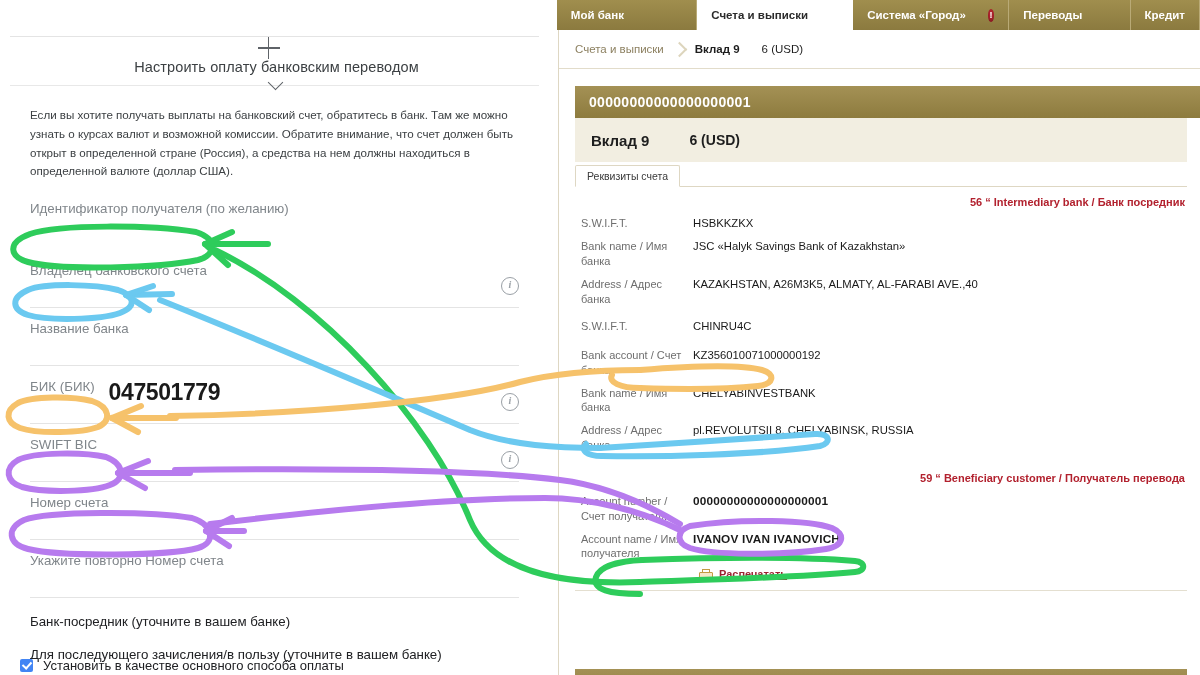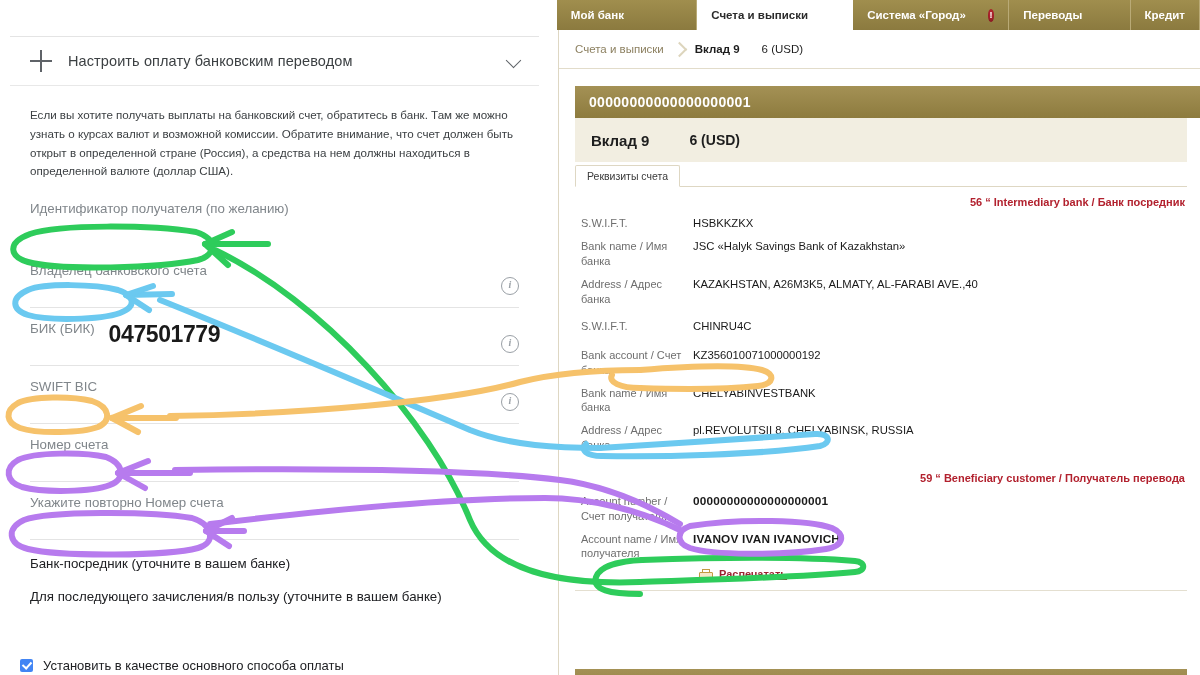--- a/index.html
+++ b/index.html
@@ -16,21 +16,21 @@
     position:absolute;left:0;top:0;width:549px;height:675px;
     background:#ffffff;overflow:hidden;
   }
   .lp-card{
     position:absolute;left:10px;top:36px;width:529px;
     background:#fff;
     border-top:1px solid #e4e4e4;
   }
   .lp-header{
     height:48px;display:flex;align-items:center;
-    padding:0 16px 0 20px;border-bottom:1px solid #e8e8e8;
+    padding:0 16px 0 20px;border-bottom:1px solid #e8e8e8;flex-direction:column;
   }
   .lp-plus{
     width:22px;height:22px;position:relative;flex:0 0 22px;margin-right:16px;
   }
   .lp-plus:before,.lp-plus:after{
     content:"";position:absolute;background:#5f6368;
   }
   .lp-plus:before{left:0;top:10px;width:22px;height:1.6px;}
   .lp-plus:after{top:0;left:10px;height:22px;width:1.6px;}
   .lp-title{
@@ -208,20 +208,23 @@
 
       <div class="lp-field nodiv" style="margin-top:16px">
         <span class="lp-ph">Идентификатор получателя (по желанию)</span>
       </div>
 
       <div class="lp-field" style="margin-top:18px">
         <span class="lp-ph">Владелец банковского счета</span>
         <span class="lp-info">i</span>
       </div>
 
+      <div class="lp-field" style="margin-top:13px">
+        <span class="lp-ph">Название банка</span>
+      </div>
 
       <div class="lp-field" style="margin-top:13px">
         <span class="lp-label-small">БИК (БИК)</span>
         <span class="lp-val">047501779</span>
         <span class="lp-info">i</span>
       </div>
 
       <div class="lp-field" style="margin-top:13px">
         <span class="lp-ph">SWIFT BIC</span>
         <span class="lp-info">i</span>

